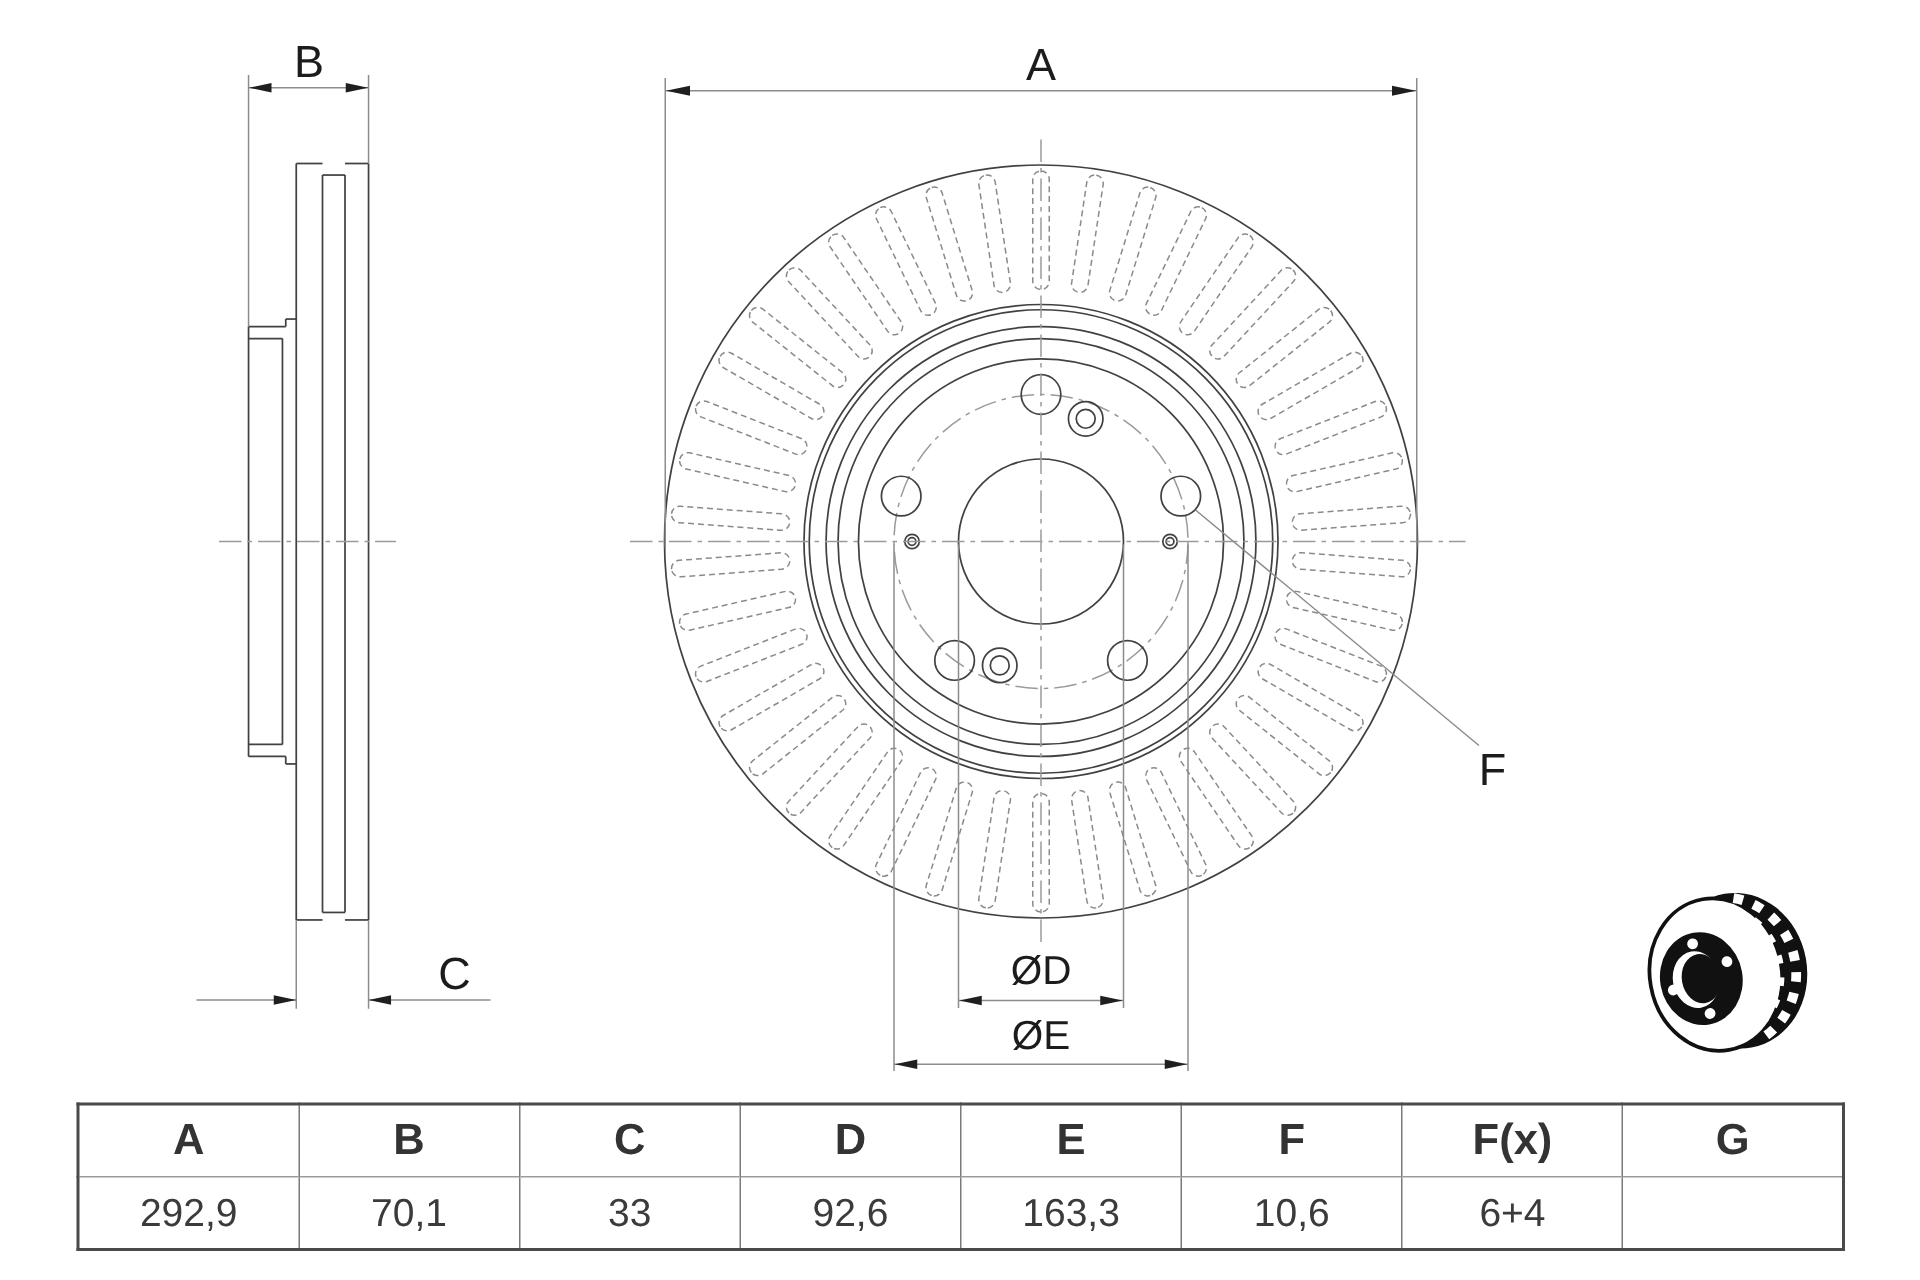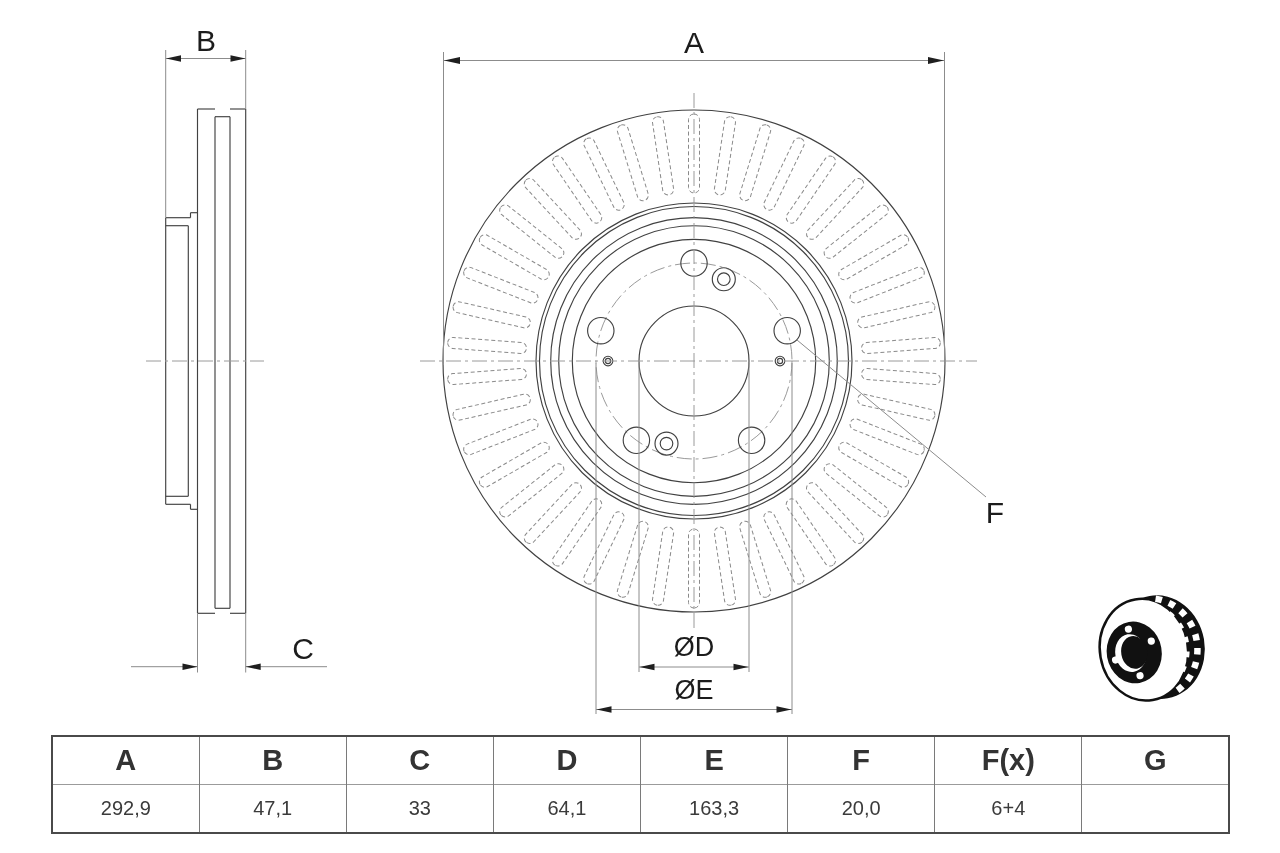--- a/index.html
+++ b/index.html
@@ -13,21 +13,21 @@
   .cl{stroke:#9a9a9a;stroke-width:1;fill:none;stroke-dasharray:15 4 3 4;}
   .slotline{stroke:#8a8a8a;stroke-width:1;fill:none;stroke-dasharray:4 2.6;}
   .lbl{fill:#1c1c1c;font-family:"Liberation Sans",sans-serif;font-size:30px;}
   .lbl2{fill:#1c1c1c;font-family:"Liberation Sans",sans-serif;font-size:27px;}
   
   #spec-table{position:absolute;left:51px;top:735px;width:1179px;height:95px;
     border-collapse:collapse;table-layout:fixed;background:#fff;}
   #spec-table td{border-left:1.4px solid #7a7a7a;border-right:1.4px solid #7a7a7a;
     text-align:center;vertical-align:middle;padding:0;color:#333;}
   #spec-table tr.hdr td{font-weight:bold;font-size:29px;height:47px;}
-  #spec-table tr.val td{font-weight:normal;font-size:20px;height:47px;color:#3b3b3b;
+  #spec-table tr.val td{font-weight:normal;font-size:26px;height:47px;color:#3b3b3b;
     border-top:1.3px solid #9b9b9b;}
   #spec-table{border:2.2px solid #4a4a4a;}
 </style>
 </head>
 <body>
 
 <div id="stage">
 
 <svg width="1280" height="853" viewBox="0 0 1280 853">
 
@@ -212,24 +212,24 @@
       <td>B</td>
       <td>C</td>
       <td>D</td>
       <td>E</td>
       <td>F</td>
       <td>F(x)</td>
       <td>G</td>
     </tr>
     <tr class="val">
       <td>292,9</td>
-      <td>47,1</td>
+      <td>70,1</td>
       <td>33</td>
-      <td>64,1</td>
+      <td>92,6</td>
       <td>163,3</td>
-      <td>20,0</td>
+      <td>10,6</td>
       <td>6+4</td>
       <td></td>
     </tr>
   </tbody>
 </table>
 
 </div>
 
 </body></html>

